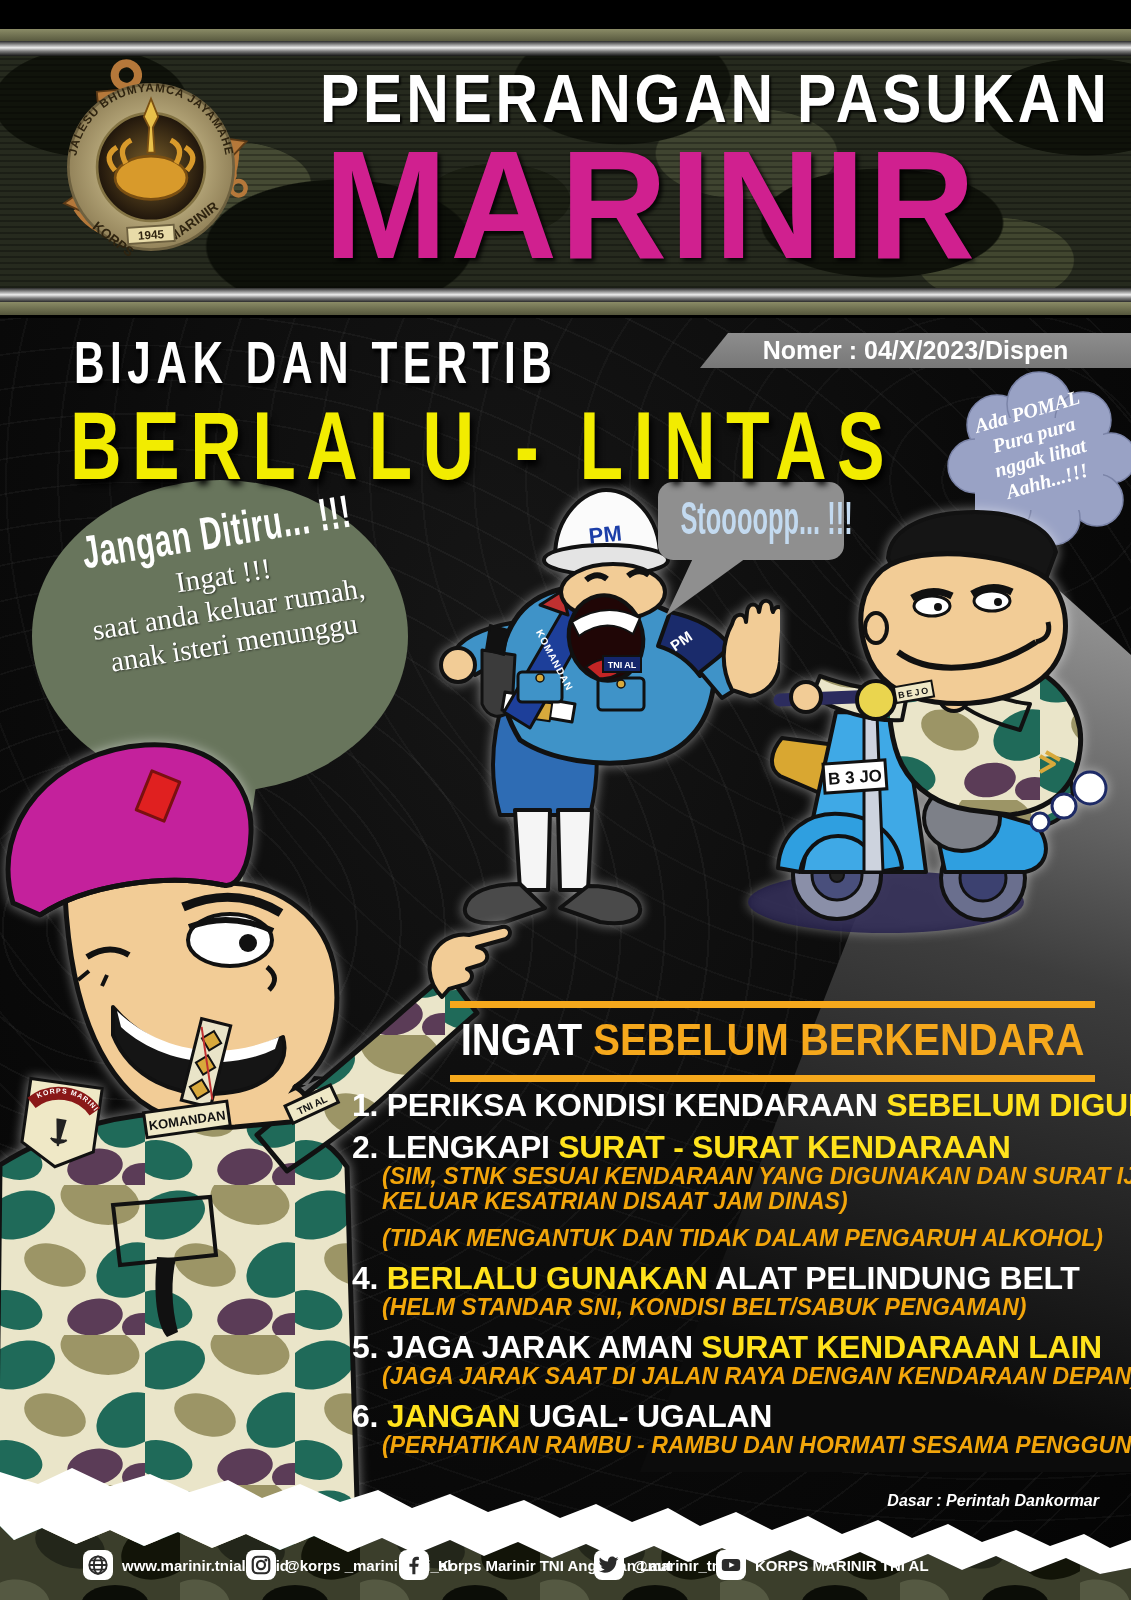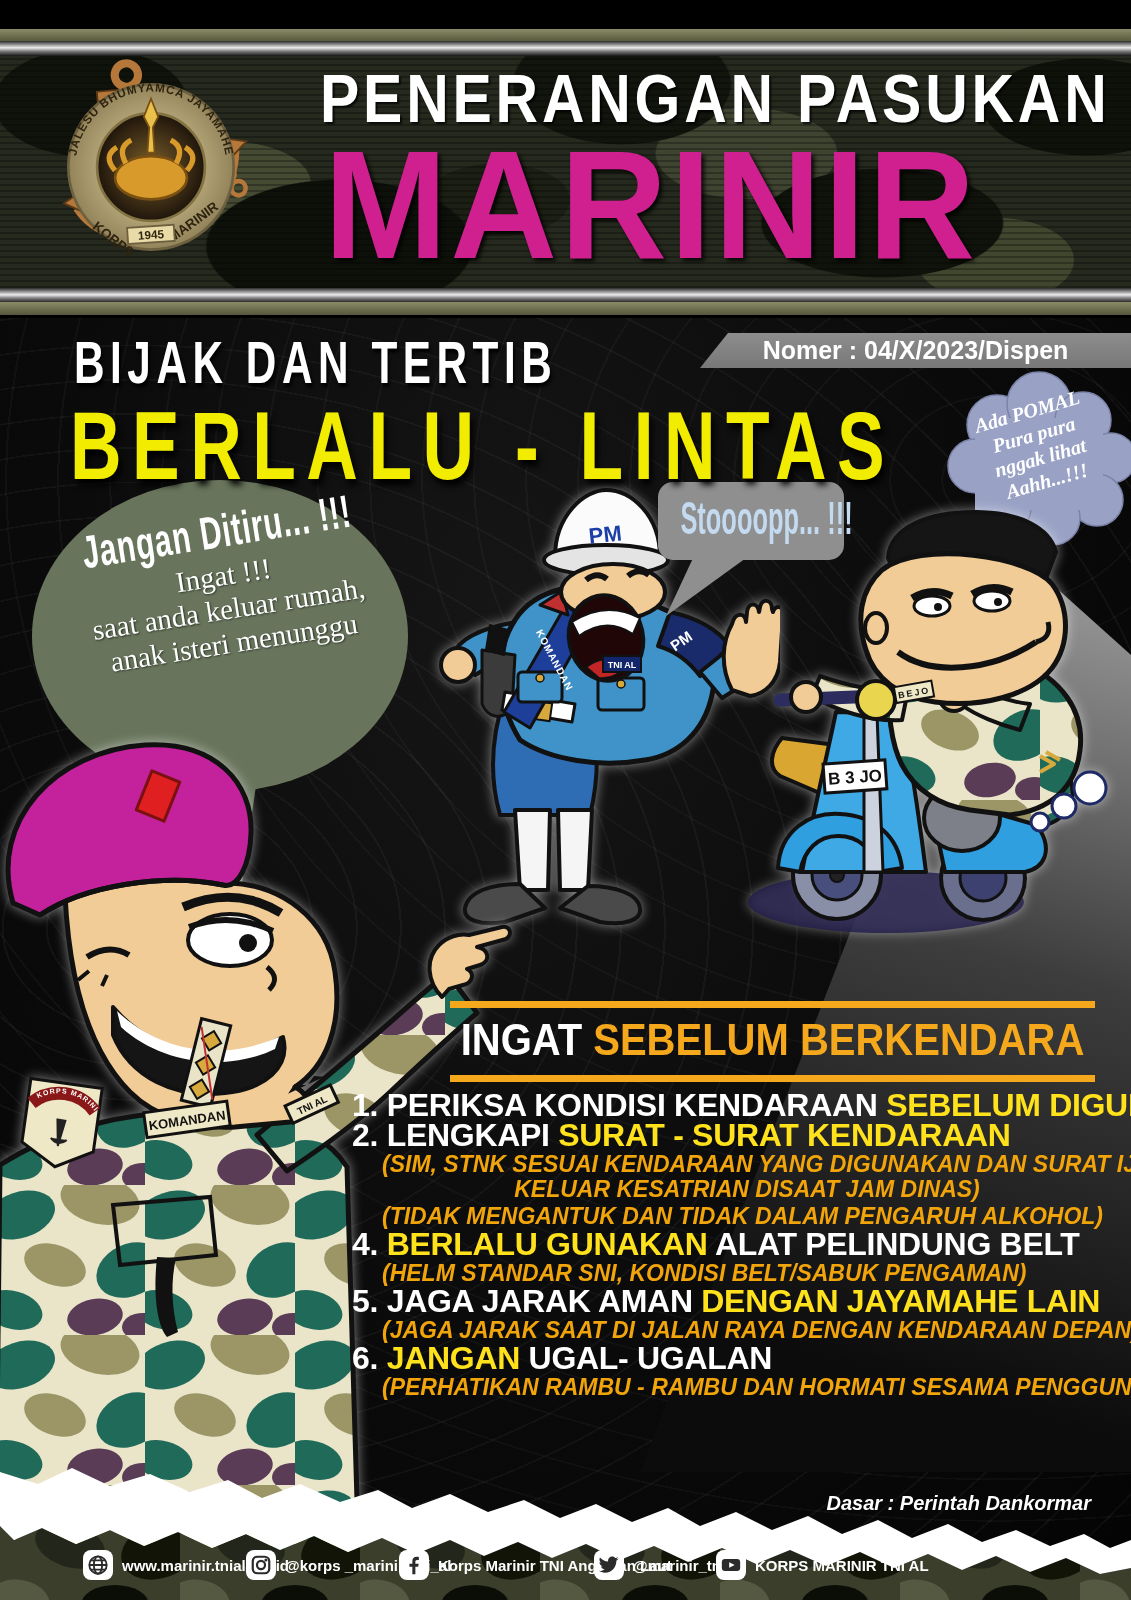--- a/index.html
+++ b/index.html
@@ -67,29 +67,29 @@
   .thought-text{position:absolute;left:952px;top:398px;width:170px;text-align:center;color:#fff;z-index:6;
      font-family:"Liberation Serif",serif;font-style:italic;font-weight:bold;font-size:20px;line-height:24px;
      transform:rotate(-16deg);}
 
   
   .rule{position:absolute;left:450px;width:645px;height:7px;background:#f5a81c;z-index:12;}
   .rem-title{position:absolute;left:450px;top:1016px;width:645px;text-align:center;z-index:12;
      font-weight:bold;font-size:40px;line-height:48px;white-space:nowrap;transform:scale(1,1.1);}
   .rem-title .tw{color:#fff;} .rem-title .to{color:#f5a81c;}
   .reminder-list{position:absolute;left:352px;top:1090px;width:760px;z-index:12;}
-  .r-item + .r-item{}
+  .r-item + .r-item{margin-top:12px;}
   .r-head{font-weight:bold;font-size:32px;line-height:30px;letter-spacing:-.3px;white-space:nowrap;}
   .r-head .w{color:#fff;} .r-head .y{color:#ffe21c;}
   .r-note{color:#f2a50a;font-weight:bold;font-style:italic;font-size:23px;line-height:25px;
      margin:2px 0 0 30px;white-space:nowrap;}
   .r-note:empty{display:none;}
-  .r-note + .r-note{margin-top:0;text-align:center;}
-  .basis{position:absolute;right:40px;top:1492px;color:#fff;font-weight:bold;font-style:italic;
-     font-size:20px;z-index:14;}
+  .r-note + .r-note{margin-top:0;}
+  .basis{position:absolute;right:32px;top:1492px;color:#fff;font-weight:bold;font-style:italic;
+     font-size:16px;z-index:14;}
 
   
   .char{filter:drop-shadow(0 0 6px rgba(255,255,255,.5));}
 
   
   .fi{position:absolute;top:1549px;height:32px;display:flex;align-items:center;z-index:16;}
   .fi .ic{width:30px;height:30px;background:#fff;border-radius:8px;display:flex;align-items:center;
      justify-content:center;margin-right:9px;flex:0 0 auto;}
   .fi .lb{color:#fff;font-weight:bold;font-size:15px;white-space:nowrap;}
 </style>
@@ -400,21 +400,21 @@
       <div class="r-head">
         <span class="w">4.</span>
         <span class="w"></span><span class="y">BERLALU GUNAKAN </span><span class="w">ALAT PELINDUNG BELT</span>
       </div>
       <div class="r-note">(HELM STANDAR SNI, KONDISI BELT/SABUK PENGAMAN)</div>
 
     </div>
     <div class="r-item">
       <div class="r-head">
         <span class="w">5.</span>
-        <span class="w">JAGA JARAK AMAN </span><span class="y">DENGAN JAYAMAHE LAIN</span><span class="w"></span>
+        <span class="w">JAGA JARAK AMAN </span><span class="y">SURAT KENDARAAN LAIN</span><span class="w"></span>
       </div>
       <div class="r-note">(JAGA JARAK SAAT DI JALAN RAYA DENGAN KENDARAAN DEPAN)</div>
 
     </div>
     <div class="r-item">
       <div class="r-head">
         <span class="w">6.</span>
         <span class="w"></span><span class="y">JANGAN </span><span class="w">UGAL- UGALAN</span>
       </div>
       <div class="r-note">(PERHATIKAN RAMBU - RAMBU DAN HORMATI SESAMA PENGGUNA JALAN)</div>

